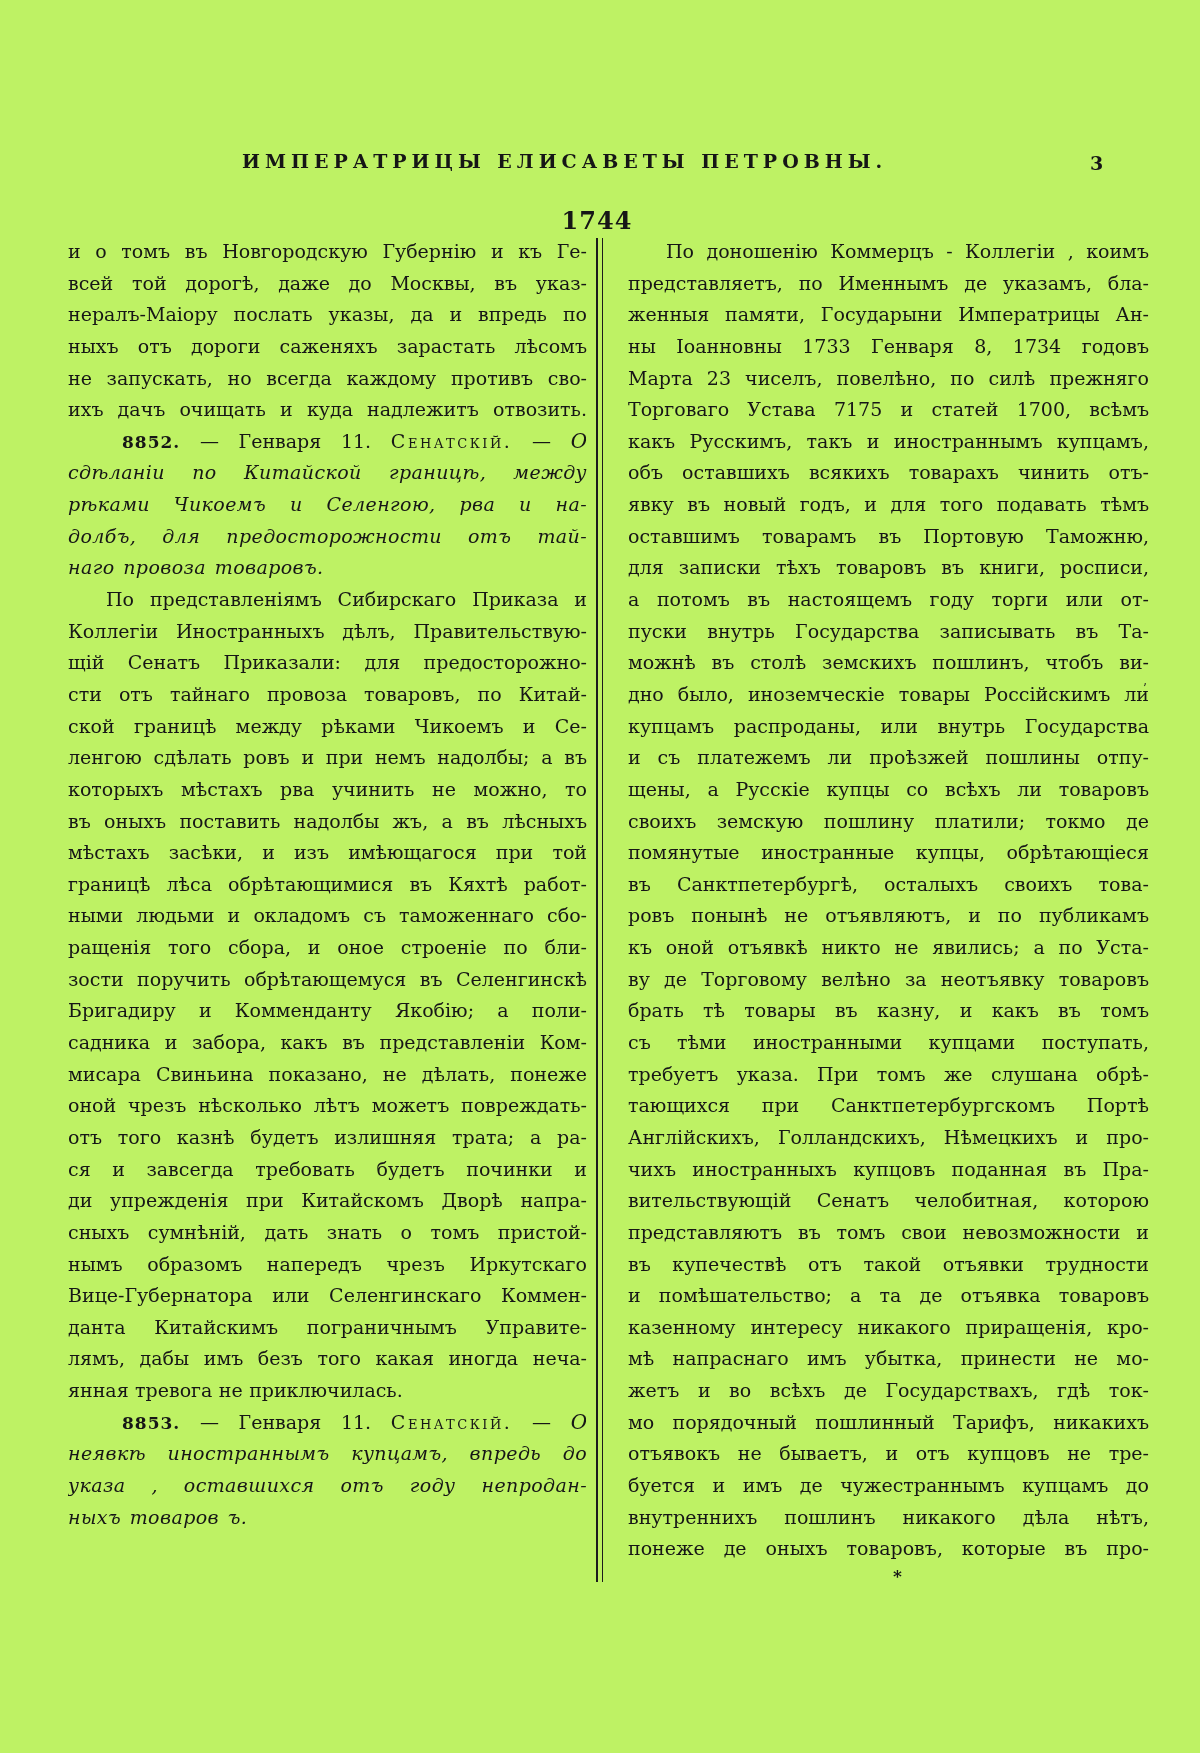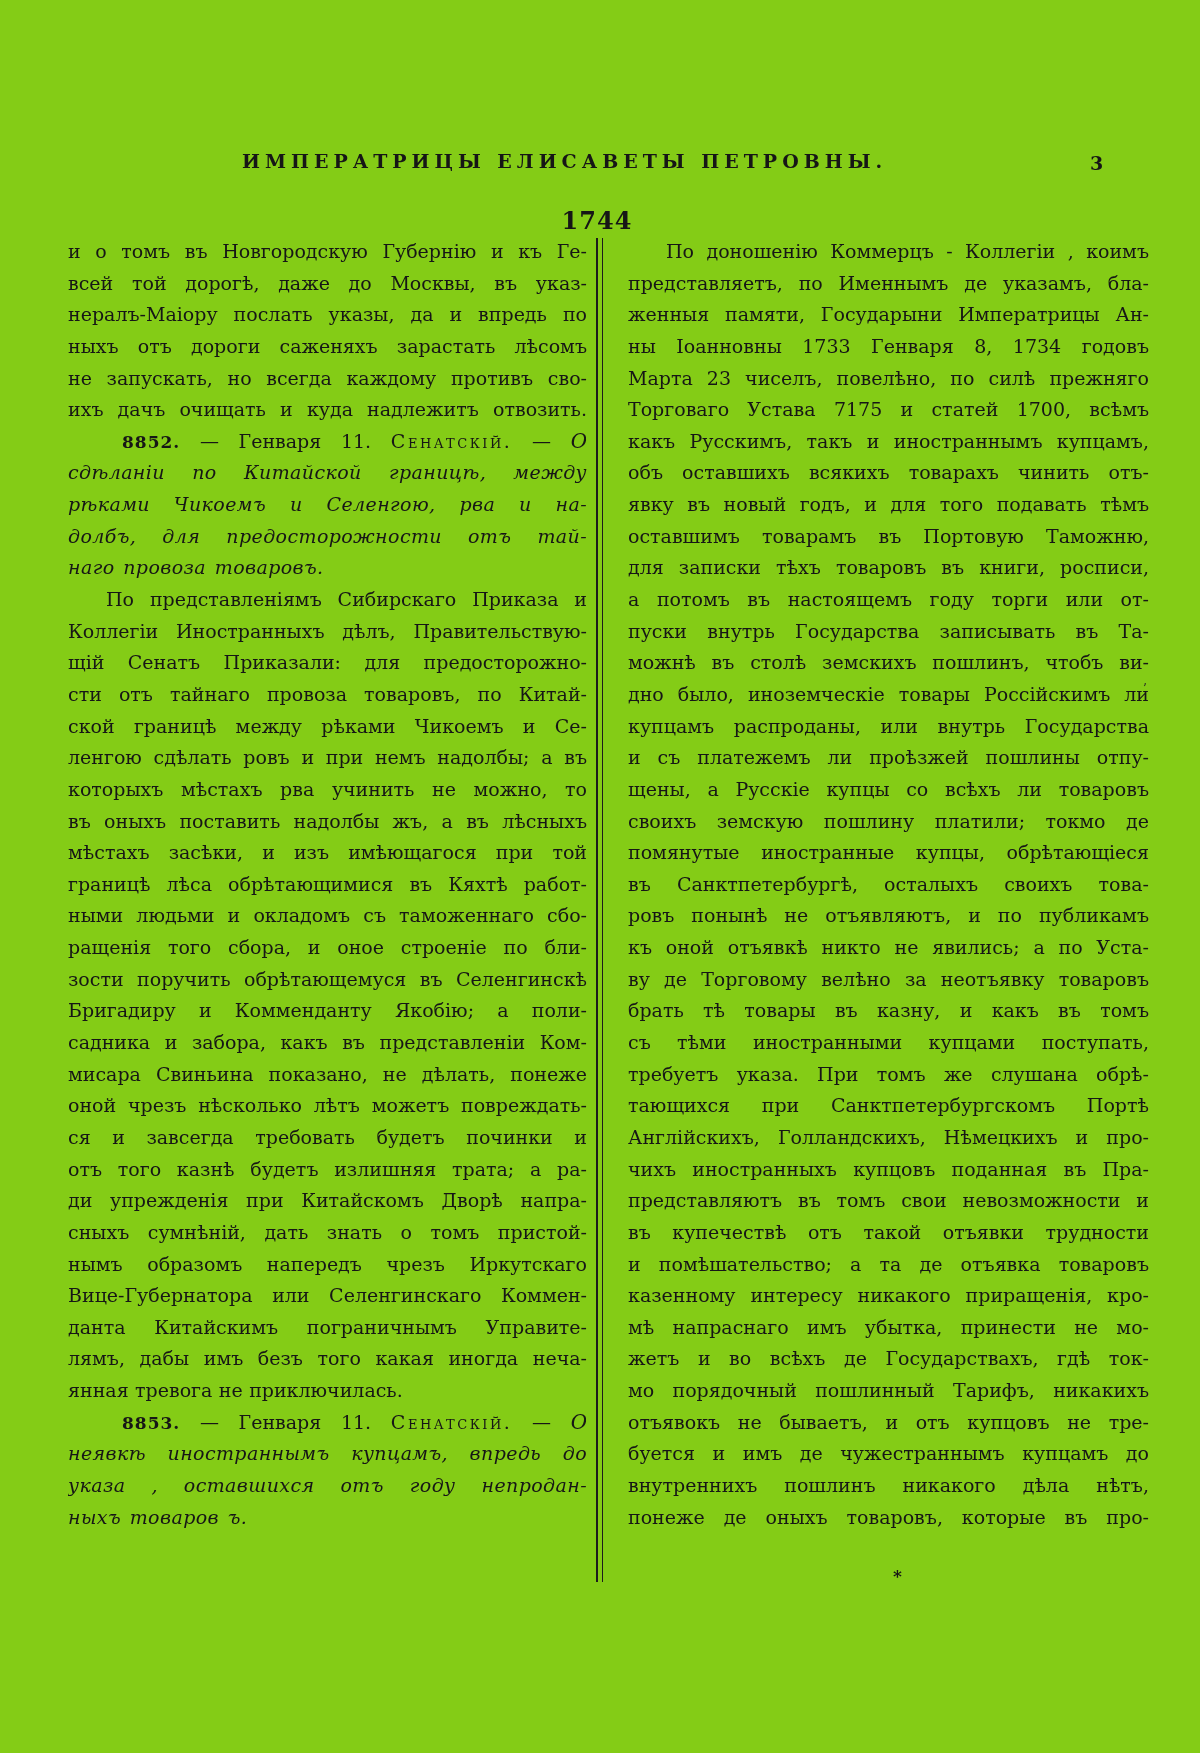--- a/index.html
+++ b/index.html
@@ -2,21 +2,21 @@
 <html><head>
 <meta charset="utf-8">
 <style>
   html,body{margin:0;padding:0;}
   body{
     width:1200px;height:1753px;
     background:#ffffff;
     font-family:"DejaVu Serif", serif;
     color:#161616;
   }
-  .page{position:relative;width:1200px;height:1753px;background:#84cc16;overflow:hidden;}
+  .page{position:relative;width:1200px;height:1753px;background:#bef264;overflow:hidden;}
 
   .running-head{
     position:absolute;left:242px;top:150px;
     font-size:19px;font-weight:bold;letter-spacing:5px;
     white-space:nowrap;
   }
   .page-number{
     position:absolute;left:1090px;top:152px;
     font-size:19px;font-weight:bold;
   }
@@ -98,22 +98,22 @@
       <div class="ln">въ оныхъ поставить надолбы жъ, а въ лѣсныхъ</div>
       <div class="ln">мѣстахъ засѣки, и изъ имѣющагося при той</div>
       <div class="ln">границѣ лѣса обрѣтающимися въ Кяхтѣ работ-</div>
       <div class="ln">ными людьми и окладомъ съ таможеннаго сбо-</div>
       <div class="ln">ращенія того сбора, и оное строеніе по бли-</div>
       <div class="ln">зости поручить обрѣтающемуся въ Селенгинскѣ</div>
       <div class="ln">Бригадиру и Комменданту Якобію; а поли-</div>
       <div class="ln">садника и забора, какъ въ представленіи Ком-</div>
       <div class="ln">мисара Свиньина показано, не дѣлать, понеже</div>
       <div class="ln">оной чрезъ нѣсколько лѣтъ можетъ повреждать-</div>
+      <div class="ln">отъ того казнѣ будетъ излишняя трата; а ра-</div>
       <div class="ln">ся и завсегда требовать будетъ починки и</div>
-      <div class="ln">отъ того казнѣ будетъ излишняя трата; а ра-</div>
       <div class="ln">ди упрежденія при Китайскомъ Дворѣ напра-</div>
       <div class="ln">сныхъ сумнѣній, дать знать о томъ пристой-</div>
       <div class="ln">нымъ образомъ напередъ чрезъ Иркутскаго</div>
       <div class="ln">Вице-Губернатора или Селенгинскаго Коммен-</div>
       <div class="ln">данта Китайскимъ пограничнымъ Управите-</div>
       <div class="ln">лямъ, дабы имъ безъ того какая иногда неча-</div>
       <div class="ln last">янная тревога не приключилась.</div>
       <div class="ln head"><span class="e-num">8853.</span> <span class="e-dash">—</span> <span class="e-date">Генваря 11.</span> <span class="e-label">Сенатскій.</span> <span class="e-dash">—</span> <span class="e-tail">О</span></div>
       <div class="ln it">неявкѣ иностраннымъ купцамъ, впредь до</div>
       <div class="ln it">указа , оставшихся отъ году непродан-</div>
@@ -144,20 +144,21 @@
       <div class="ln">въ Санктпетербургѣ, осталыхъ своихъ това-</div>
       <div class="ln">ровъ понынѣ не отъявляютъ, и по публикамъ</div>
       <div class="ln">къ оной отъявкѣ никто не явились; а по Уста-</div>
       <div class="ln">ву де Торговому велѣно за неотъявку товаровъ</div>
       <div class="ln">брать тѣ товары въ казну, и какъ въ томъ</div>
       <div class="ln">съ тѣми иностранными купцами поступать,</div>
       <div class="ln">требуетъ указа. При томъ же слушана обрѣ-</div>
       <div class="ln">тающихся при Санктпетербургскомъ Портѣ</div>
       <div class="ln">Англійскихъ, Голландскихъ, Нѣмецкихъ и про-</div>
       <div class="ln">чихъ иностранныхъ купцовъ поданная въ Пра-</div>
+      <div class="ln">вительствующій Сенатъ челобитная, которою</div>
       <div class="ln">представляютъ въ томъ свои невозможности и</div>
       <div class="ln">въ купечествѣ отъ такой отъявки трудности</div>
       <div class="ln">и помѣшательство; а та де отъявка товаровъ</div>
       <div class="ln">казенному интересу никакого приращенія, кро-</div>
       <div class="ln">мѣ напраснаго имъ убытка, принести не мо-</div>
       <div class="ln">жетъ и во всѣхъ де Государствахъ, гдѣ ток-</div>
       <div class="ln">мо порядочный пошлинный Тарифъ, никакихъ</div>
       <div class="ln">отъявокъ не бываетъ, и отъ купцовъ не тре-</div>
       <div class="ln">буется и имъ де чужестраннымъ купцамъ до</div>
       <div class="ln">внутреннихъ пошлинъ никакого дѣла нѣтъ,</div>

